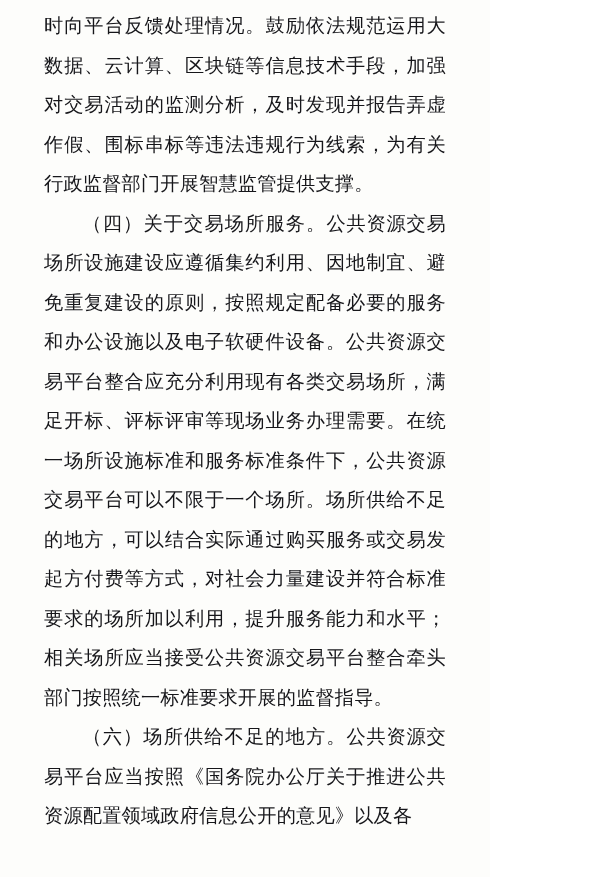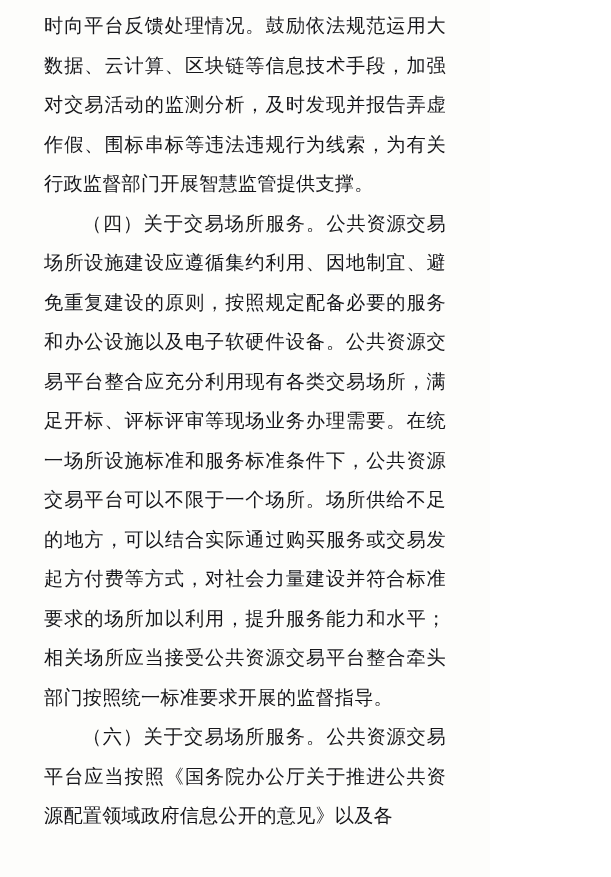--- a/index.html
+++ b/index.html
@@ -42,15 +42,15 @@
     letter-spacing: 0.5px;
   }
 </style>
 </head>
 <body>
 
 <div class="page">
   <div class="doc-body" id="doc-body">
       <p class="para first"><span>时向平台反馈处理情况。鼓励依法规范运用大数据、云计算、区块链等信息技术手段，加强对交易活动的监测分析，及时发现并报告弄虚作假、围标串标等违法违规行为线索，为有关行政监督部门开展智慧监管提供支撑。</span></p>
       <p class="para"><span class="heading-run">（四）关于交易场所服务。</span><span>公共资源交易场所设施建设应遵循集约利用、因地制宜、避免重复建设的原则，按照规定配备必要的服务和办公设施以及电子软硬件设备。公共资源交易平台整合应充分利用现有各类交易场所，满足开标、评标评审等现场业务办理需要。在统一场所设施标准和服务标准条件下，公共资源交易平台可以不限于一个场所。场所供给不足的地方，可以结合实际通过购买服务或交易发起方付费等方式，对社会力量建设并符合标准要求的场所加以利用，提升服务能力和水平；相关场所应当接受公共资源交易平台整合牵头部门按照统一标准要求开展的监督指导。</span></p>
-      <p class="para"><span class="heading-run">（六）关于交易场所服务。</span><span>公共资源交易平台应当按照《国务院办公厅关于推进公共资源配置领域政府信息公开的意见》以及各</span></p>
+      <p class="para"><span class="heading-run">（六）场所供给不足的地方。</span><span>公共资源交易平台应当按照《国务院办公厅关于推进公共资源配置领域政府信息公开的意见》以及各</span></p>
     </div>
 </div>
 
 </body></html>

